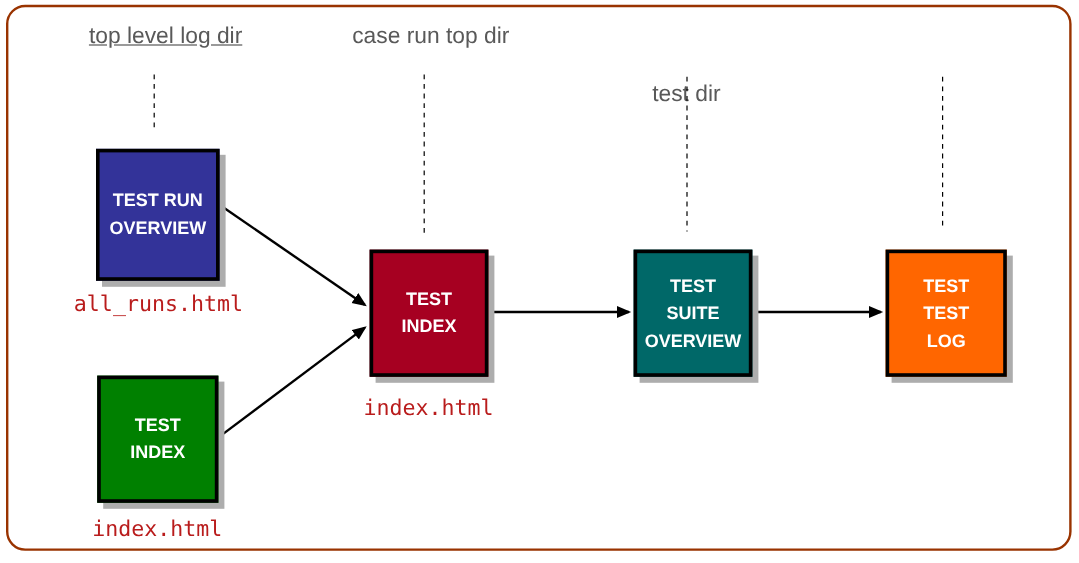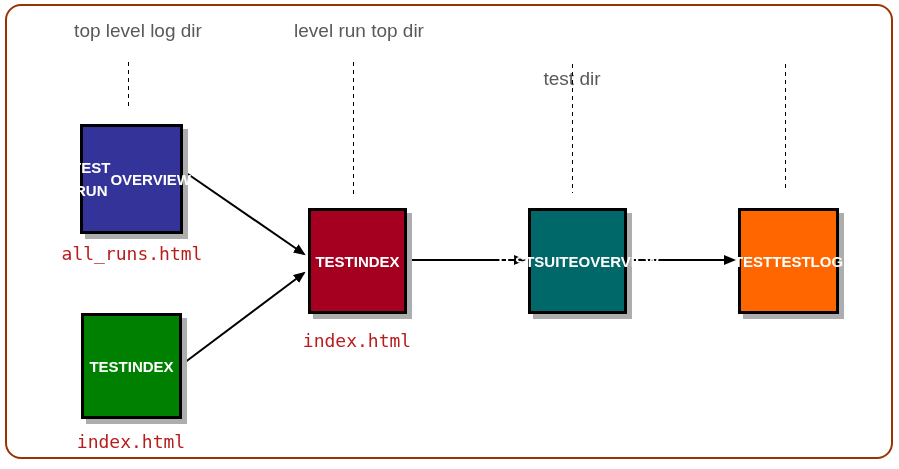--- a/index.html
+++ b/index.html
@@ -8,35 +8,35 @@
     font-family:"Liberation Sans", sans-serif; overflow:hidden;
   }
   .frame {
     position:absolute; left:5px; top:4px; width:884px; height:451px;
     border:2px solid #993300; border-radius:16px; background:transparent;
   }
   .col-header {
     position:absolute; top:20px; transform:translateX(-50%);
     font-size:19px; color:#595959; white-space:nowrap;
   }
-  #col-1 { left:138px; }
+  #col-1 { left:138px;text-decoration:underline; }
   #col-2 { left:359px; }
   #col-3 { left:572px;margin-top:48px; }
   #col-4 { left:788px; }
 
   svg.connectors { position:absolute; left:0; top:0; width:899px; height:469px; }
   .dash   { stroke:#000000; stroke-width:1; stroke-dasharray:4 4; }
   .arrow  { stroke:#000000; stroke-width:2; }
   .ah     { fill:#000000; }
 
   .node {
     position:absolute; box-sizing:border-box;
     border:3px solid #000000; box-shadow:5px 5px 0 #adadad;
     color:#ffffff; font-weight:bold; font-size:15px; line-height:23px;
-    display:flex; flex-direction:row; align-items:center; justify-content:center;
+    display:flex; flex-direction:column; align-items:center; justify-content:center;
     text-align:center;
   }
   #node-history     { left:80px;  top:124px; width:103px; height:110px; }
   #node-index-green { left:81px;  top:313px; width:101px; height:106px; }
   #node-index-red   { left:308px; top:208px; width:99px;  height:106px; }
   #node-suite       { left:528px; top:208px; width:99px;  height:106px; }
   #node-caselog     { left:738px; top:208px; width:101px; height:106px; }
 
   .node-line { display:block; }
 
@@ -50,21 +50,21 @@
   #file-index-green{ left:131px; top:431px; }
 </style>
 </head>
 <body>
 
 <div class="stage">
 
   <div class="frame"></div>
 
   <div class="col-header" id="col-1">top level log dir</div>
-  <div class="col-header" id="col-2">level run top dir</div>
+  <div class="col-header" id="col-2">case run top dir</div>
   <div class="col-header" id="col-3">test dir</div>
 
   <svg class="connectors" xmlns="http://www.w3.org/2000/svg">
     <defs>
       <marker id="ah" markerUnits="userSpaceOnUse" markerWidth="13" markerHeight="11" refX="10" refY="5" orient="auto">
         <path class="ah" d="M0,0 L12,5 L0,10 Z"></path>
       </marker>
     </defs>
 
     <line class="dash" x1="128.5" y1="62" x2="128.5" y2="106"></line>

